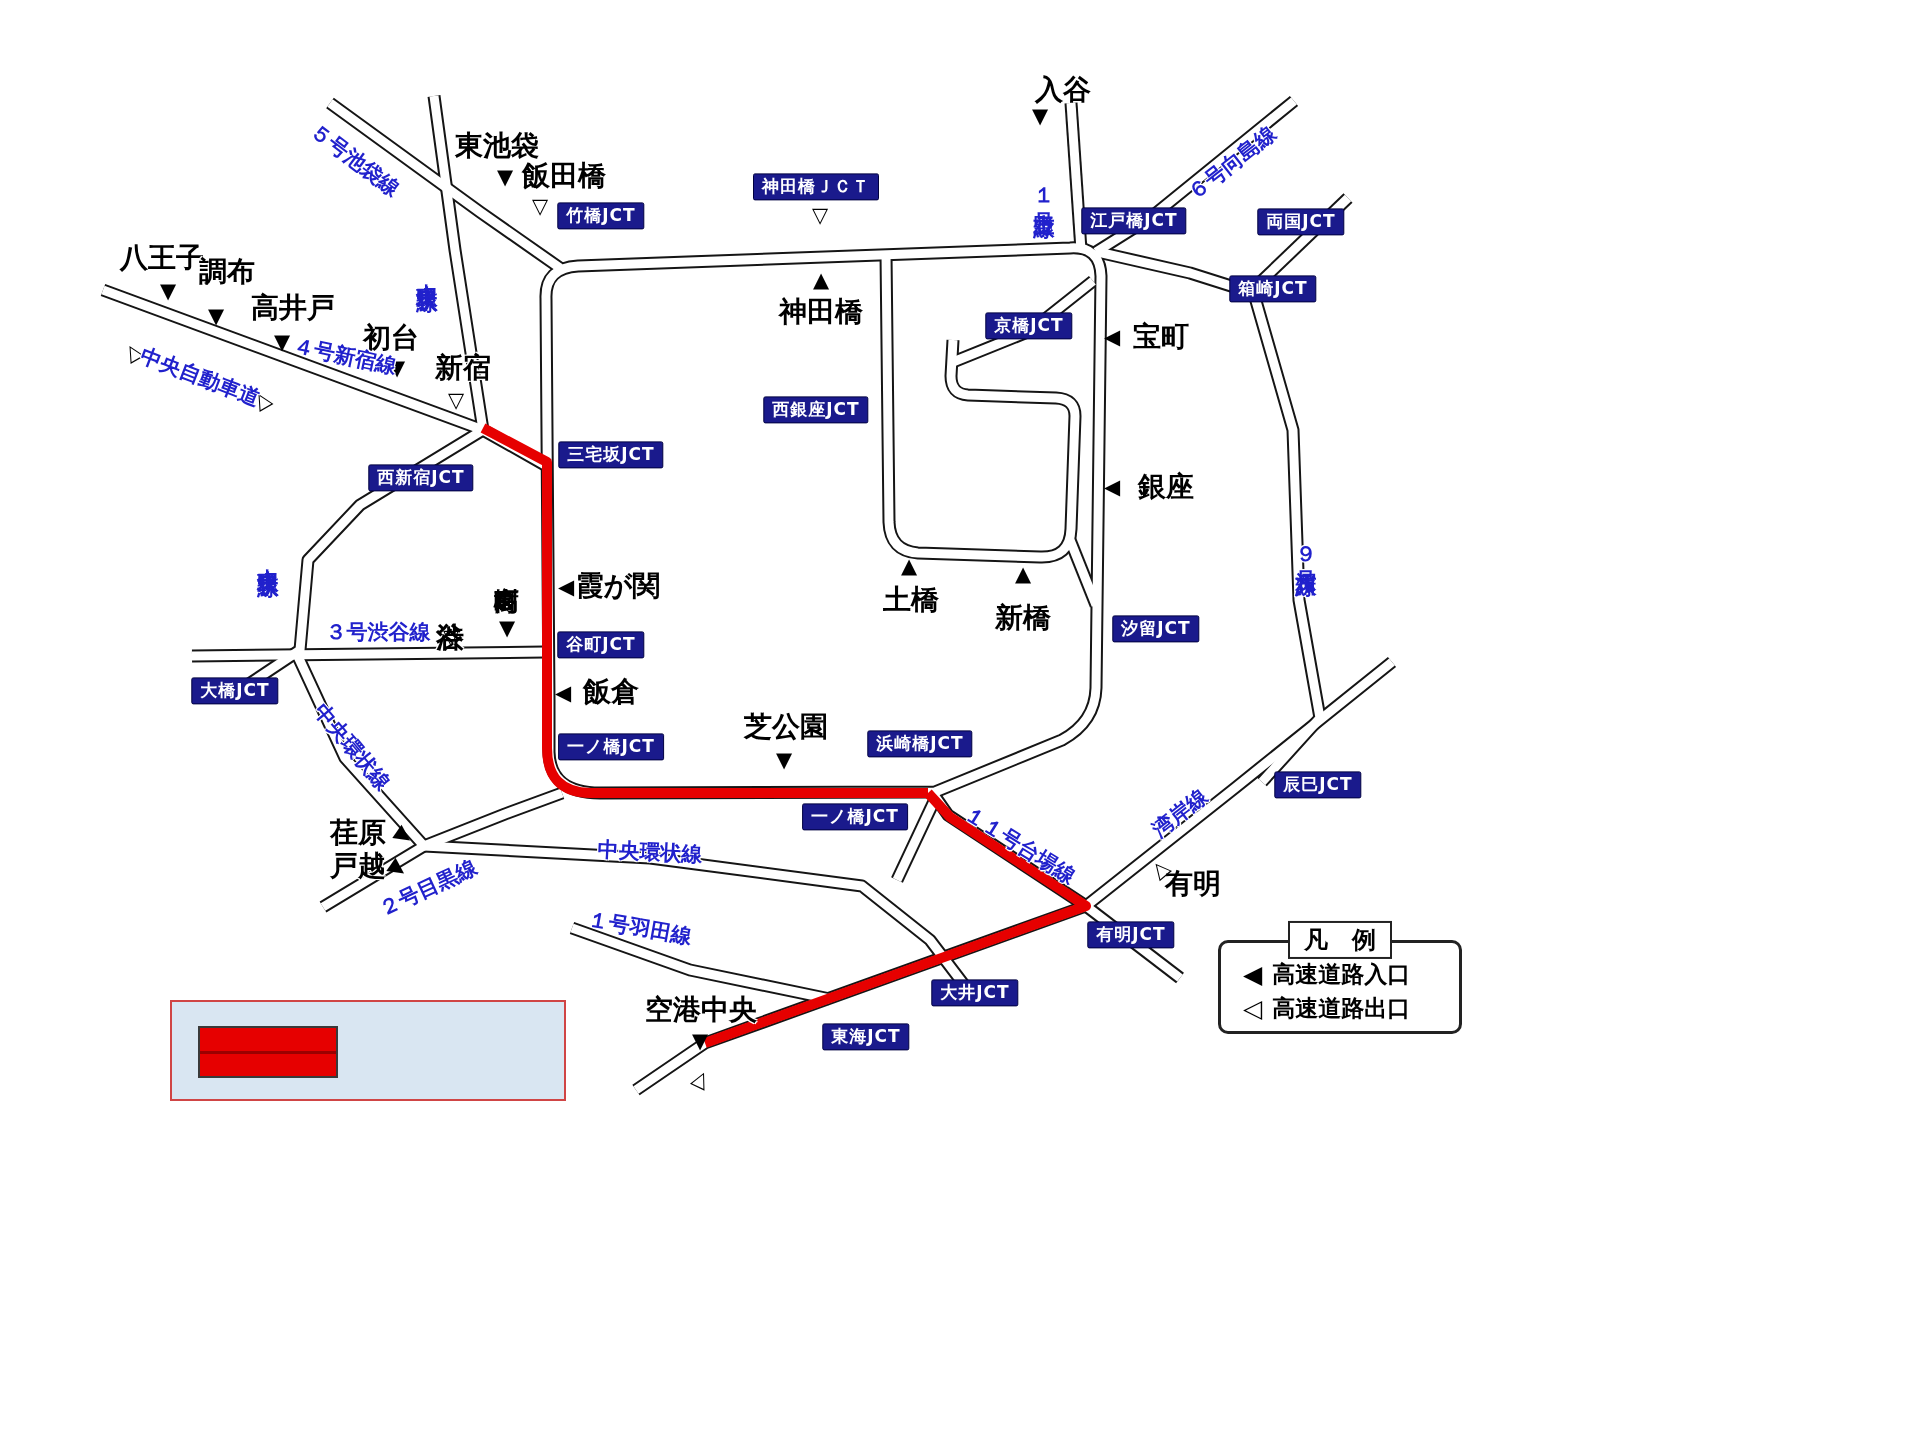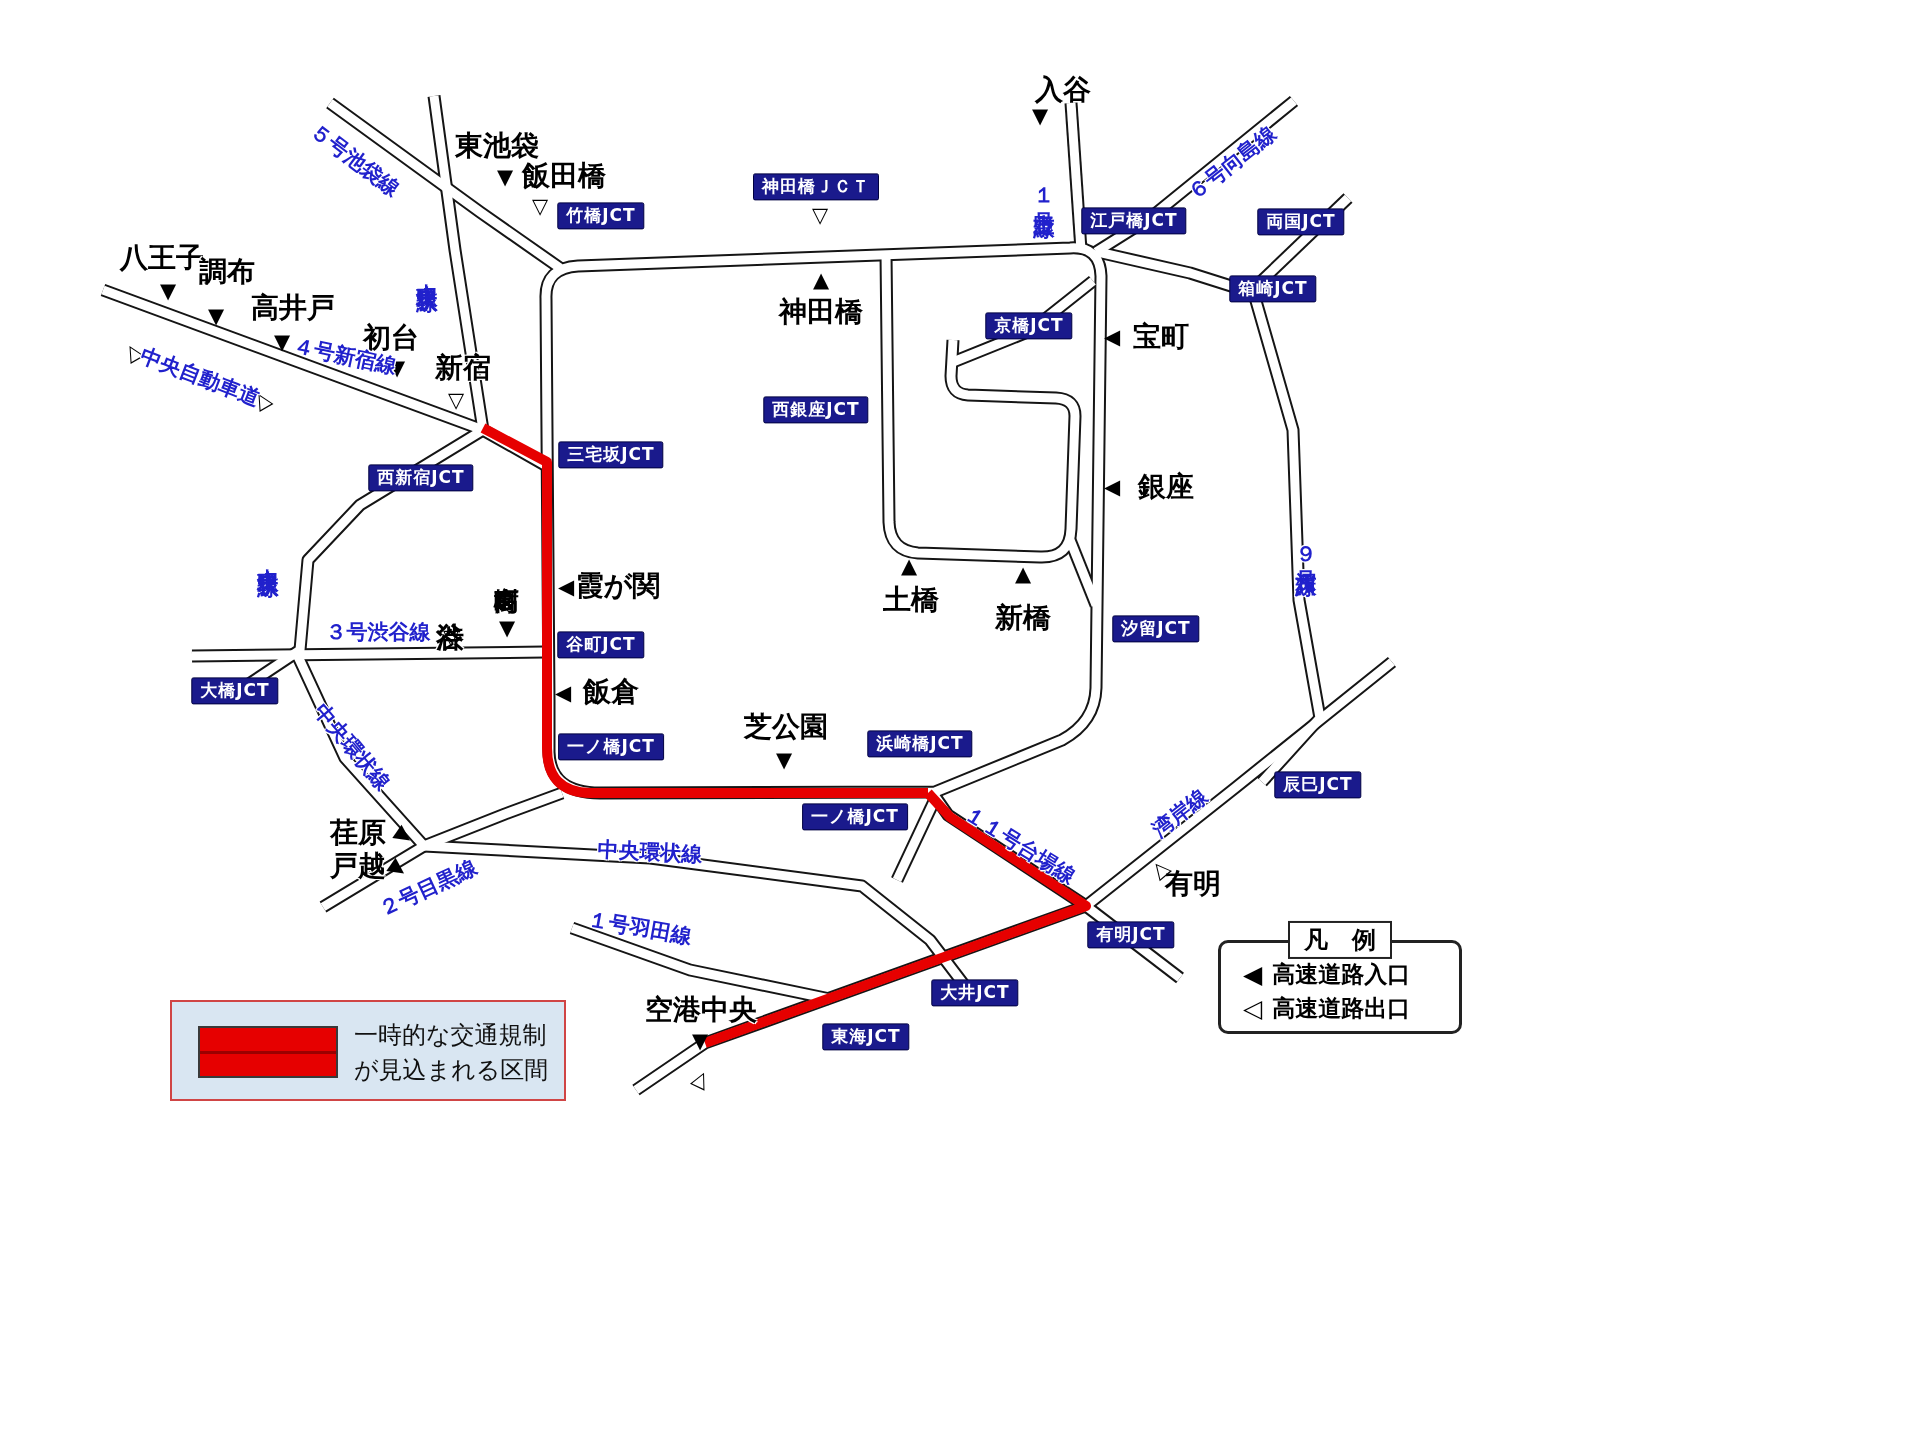--- a/index.html
+++ b/index.html
@@ -203,21 +203,20 @@
   <div class="ctr route" style="left:650px;top:852px;transform:translate(-50%,-50%) rotate(3deg)">中央環状線</div>
   <div class="ctr route" style="left:640px;top:928px;transform:translate(-50%,-50%) rotate(10deg)">１号羽田線</div>
   <div class="ctr route" style="left:1020px;top:845px;transform:translate(-50%,-50%) rotate(32deg)">１１号台場線</div>
   <div class="ctr route" style="left:1180px;top:813px;transform:translate(-50%,-50%) rotate(-38deg)">湾岸線</div>
 
 
   <div class="abs restrictBox">
     <div class="swatch">
       <div class="swatchLine"></div>
     </div>
-    <div class="restrictText">一時的な交通規制が見込まれる区間</div>
   </div>
 
   <div class="abs legendBox">
     <div class="legendTitle">凡　例</div>
     <div class="legendRow" style="top:16px">
       <span class="tri">◀</span>
       <span>高速道路入口</span>
     </div>
     <div class="legendRow" style="top:50px">
       <span class="tri">◁</span>

